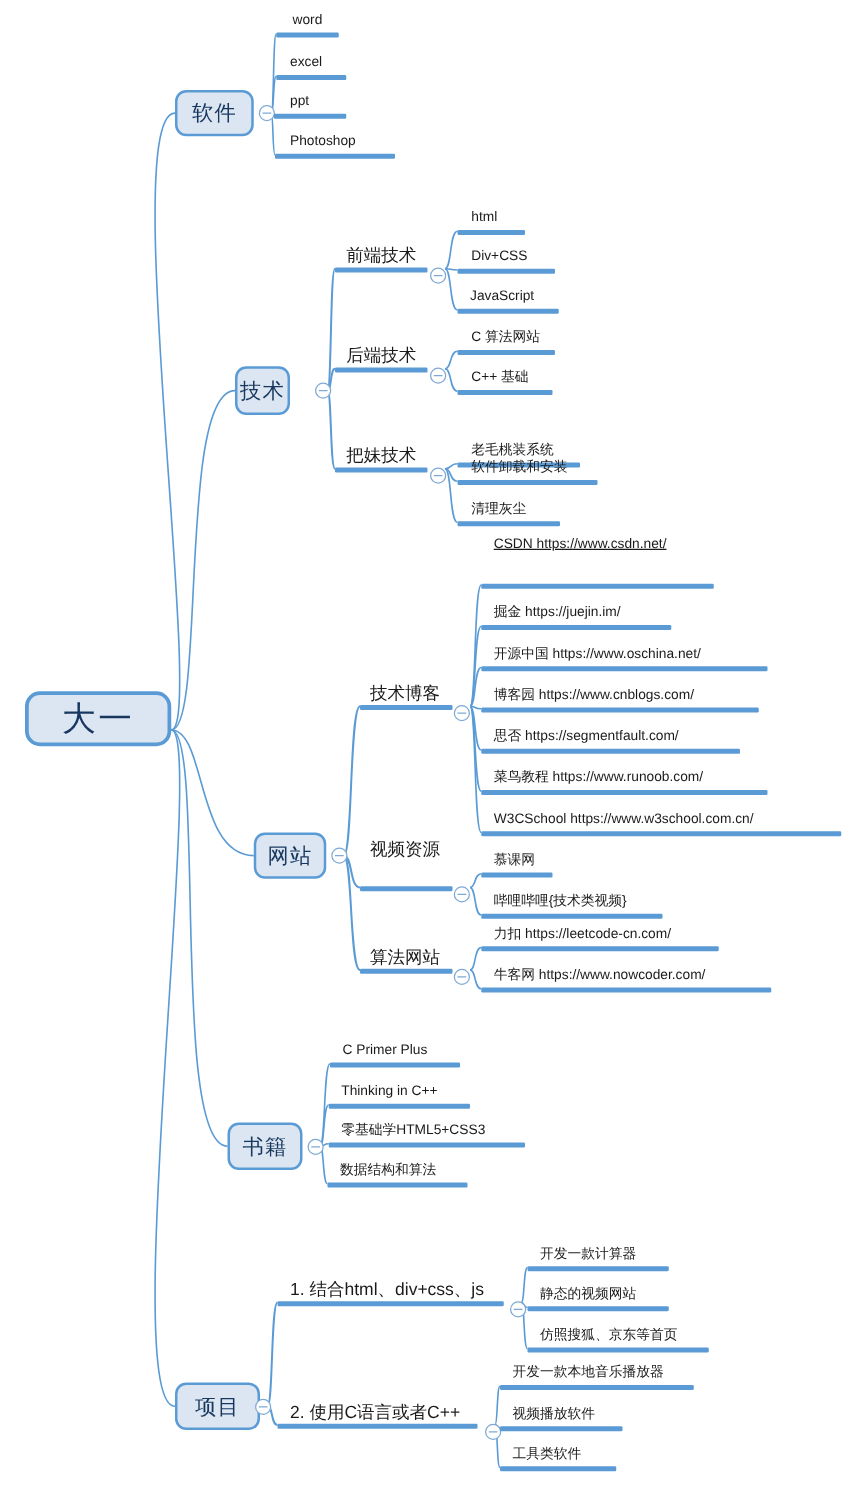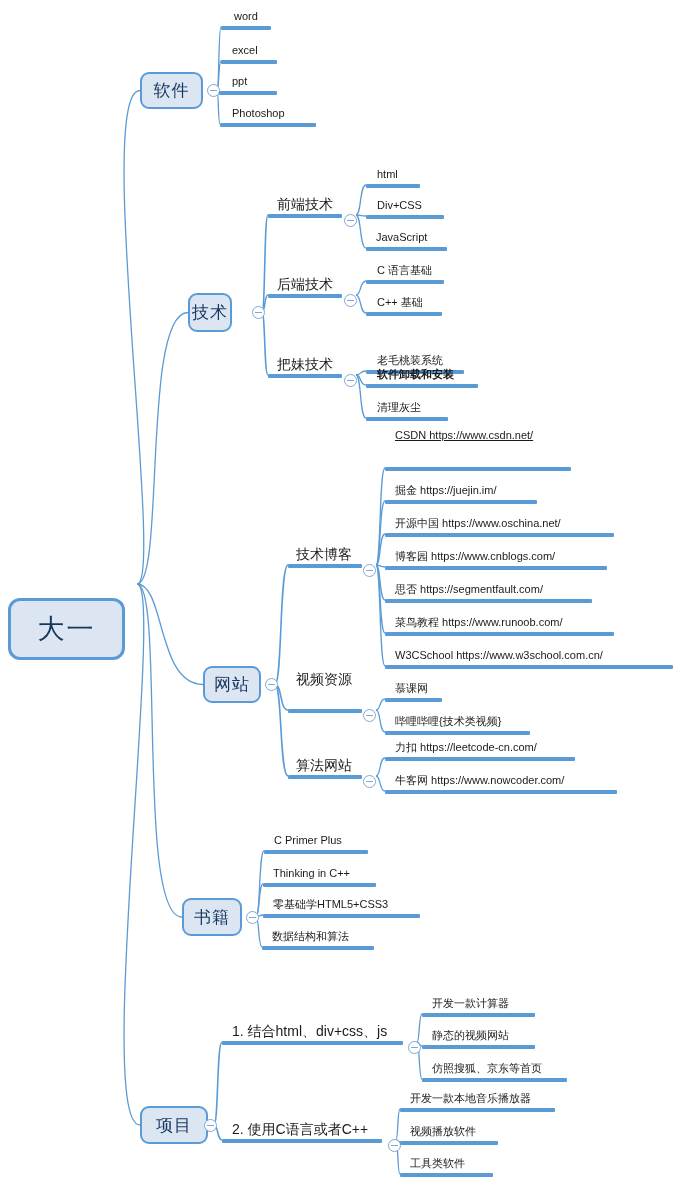--- a/index.html
+++ b/index.html
@@ -74,21 +74,21 @@
       <path d="M137,584 C165,584 94,1125 140,1125" fill="none" stroke="#5b9bd5" stroke-width="1.3"></path>
       <path d="M214,1125 C218.4,1125 216.8,1042 222,1042" fill="none" stroke="#5b9bd5" stroke-width="1.6"></path>
       <path d="M417,1042 C419.75,1042 418.75,1014 422,1014" fill="none" stroke="#5b9bd5" stroke-width="1.3"></path>
       <path d="M417,1042 C419.75,1042 418.75,1046 422,1046" fill="none" stroke="#5b9bd5" stroke-width="1.3"></path>
       <path d="M417,1042 C419.75,1042 418.75,1079 422,1079" fill="none" stroke="#5b9bd5" stroke-width="1.3"></path>
       <path d="M214,1125 C218.4,1125 216.8,1140 222,1140" fill="none" stroke="#5b9bd5" stroke-width="1.6"></path>
       <path d="M396,1140 C398.2,1140 397.4,1109 400,1109" fill="none" stroke="#5b9bd5" stroke-width="1.3"></path>
       <path d="M396,1140 C398.2,1140 397.4,1142 400,1142" fill="none" stroke="#5b9bd5" stroke-width="1.3"></path>
       <path d="M396,1140 C398.2,1140 397.4,1174 400,1174" fill="none" stroke="#5b9bd5" stroke-width="1.3"></path>
     </svg>
-<div class="node-box root" style="left: 8px; top: 553px; width: 117px; height: 62px; margin-top: 45px;">大一</div>
+<div class="node-box root" style="left: 20px; top: 553px; width: 117px; height: 44px;">大一</div>
     <div class="node-box branch" style="left: 140px; top: 72px; width: 63px; height: 37px;">软件</div>
     <div class="toggle" style="left: 207px; top: 84px;"></div>
     <div class="label" style="left: 234px; top: 9px;">word</div>
     <div class="underline thick" style="left: 221px; top: 26px; width: 50px;"></div>
     <div class="label" style="left: 232px; top: 43px;">excel</div>
     <div class="underline thick" style="left: 221px; top: 60px; width: 56px;"></div>
     <div class="label" style="left: 232px; top: 74px;">ppt</div>
     <div class="underline thick" style="left: 219px; top: 91px; width: 58px;"></div>
     <div class="label" style="left: 232px; top: 106px;">Photoshop</div>
     <div class="underline thick" style="left: 220px; top: 123px; width: 96px;"></div>
@@ -99,30 +99,30 @@
     <div class="toggle" style="left: 344px; top: 214px;"></div>
     <div class="label" style="left: 377px; top: 167px;">html</div>
     <div class="underline thick" style="left: 366px; top: 184px; width: 54px;"></div>
     <div class="label" style="left: 377px; top: 198px;">Div+CSS</div>
     <div class="underline thick" style="left: 366px; top: 215px; width: 78px;"></div>
     <div class="label" style="left: 376px; top: 230px;">JavaScript</div>
     <div class="underline thick" style="left: 366px; top: 247px; width: 81px;"></div>
     <div class="label sub" style="left: 277px; top: 277px;">后端技术</div>
     <div class="underline thick" style="left: 268px; top: 294px; width: 74px;"></div>
     <div class="toggle" style="left: 344px; top: 294px;"></div>
-    <div class="label" style="left: 377px; top: 263px;">C 语言基础</div>
+    <div class="label" style="left: 377px; top: 263px;">C 算法网站</div>
     <div class="underline thick" style="left: 366px; top: 280px; width: 78px;"></div>
     <div class="label" style="left: 377px; top: 295px;">C++ 基础</div>
     <div class="underline thick" style="left: 366px; top: 312px; width: 76px;"></div>
     <div class="label sub" style="left: 277px; top: 357px;">把妹技术</div>
     <div class="underline thick" style="left: 268px; top: 374px; width: 74px;"></div>
     <div class="toggle" style="left: 344px; top: 374px;"></div>
     <div class="label" style="left: 377px; top: 353px;">老毛桃装系统</div>
     <div class="underline thick" style="left: 366px; top: 370px; width: 98px;"></div>
-    <div class="label" style="left: 377px; top: 367px; font-weight: bold;">软件卸载和安装</div>
+    <div class="label" style="left: 377px; top: 367px;">软件卸载和安装</div>
     <div class="underline thick" style="left: 366px; top: 384px; width: 112px;"></div>
     <div class="label" style="left: 377px; top: 400px;">清理灰尘</div>
     <div class="underline thick" style="left: 366px; top: 417px; width: 82px;"></div>
     <div class="node-box branch" style="left: 203px; top: 666px; width: 58px; height: 37px;">网站</div>
     <div class="toggle" style="left: 265px; top: 678px;"></div>
     <div class="label sub" style="left: 296px; top: 547px;">技术博客</div>
     <div class="underline thick" style="left: 288px; top: 564px; width: 74px;"></div>
     <div class="toggle" style="left: 363px; top: 564px;"></div>
     <div class="label" style="left: 395px; top: 428px; text-decoration: underline;">CSDN https://www.csdn.net/</div>
     <div class="underline thick" style="left: 385px; top: 467px; width: 186px;"></div>

